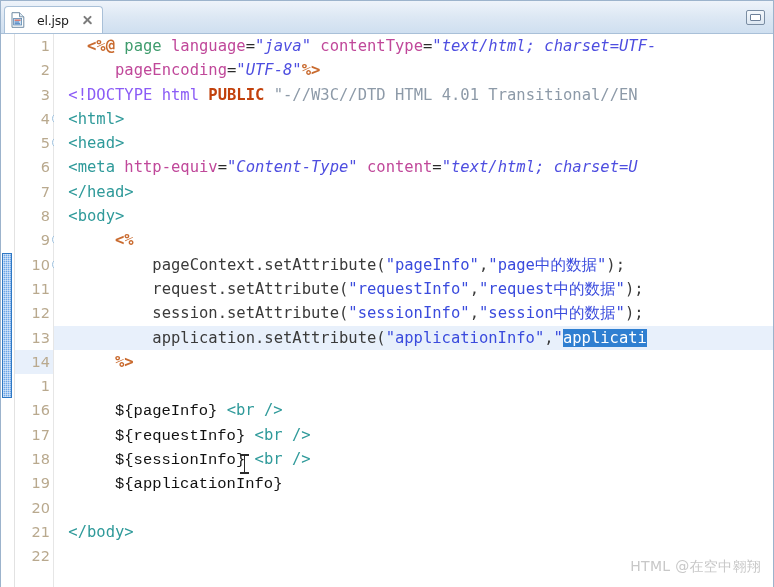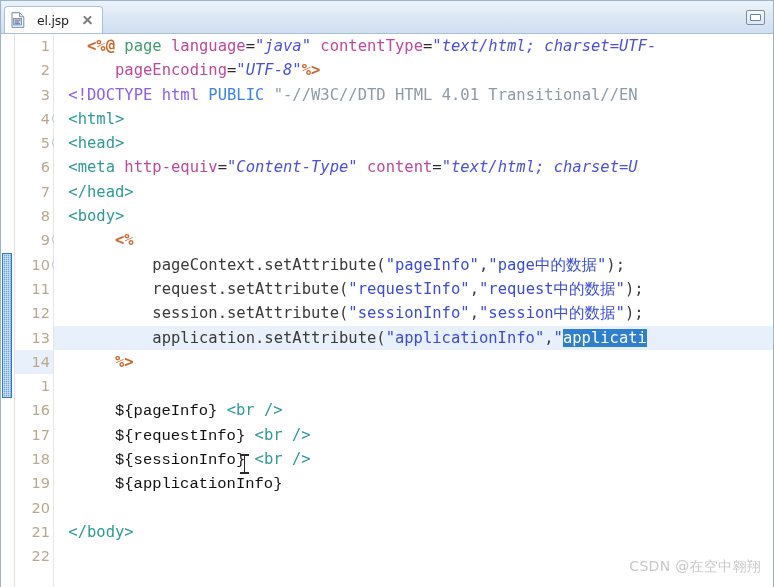--- a/index.html
+++ b/index.html
@@ -206,21 +206,21 @@
     padding-left: 5px;
     color: #222222;
   }
 
   
   .t-jspdelim { color: #c96a2e; font-weight: bold; }
   .t-tag      { color: #2f9a9a; }
   .t-attr     { color: #c0489a; }
   .t-attrval  { color: #4e4ee0; font-style: italic; }
   .t-plain    { color: #2b2b2b; }
-  .t-gray     { color: #3b82f6; }
+  .t-gray     { color: #c2410c; font-weight: bold; }
   .t-graystr  { color: #8d9aa8; }
   .t-greenkw  { color: #3f9c6d; text-align: right; }
   .t-string   { color: #3a4bdd; }
   .t-java     { color: #3a3a3a; }
   .t-el       { color: #111111; font-family: Liberation Mono, monospace; }
   .t-doctype  { color: #8b5cf6; }
 
   .sel {
     background: #2f7fd1;
     color: #ffffff;
@@ -349,15 +349,15 @@
           <div class="row"><span class="t-plain"> </span><span class="t-tag">&lt;/body&gt;</span></div>
         </div>
 
       <div class="ibeam">
         <span class="cap-t"></span>
         <span class="stem"></span>
         <span class="cap-b"></span>
       </div>
     </div>
 
-    <div class="watermark">CSDN @在空中翱翔</div>
+    <div class="watermark">HTML @在空中翱翔</div>
   </div>
 </div>
 
 </body></html>

